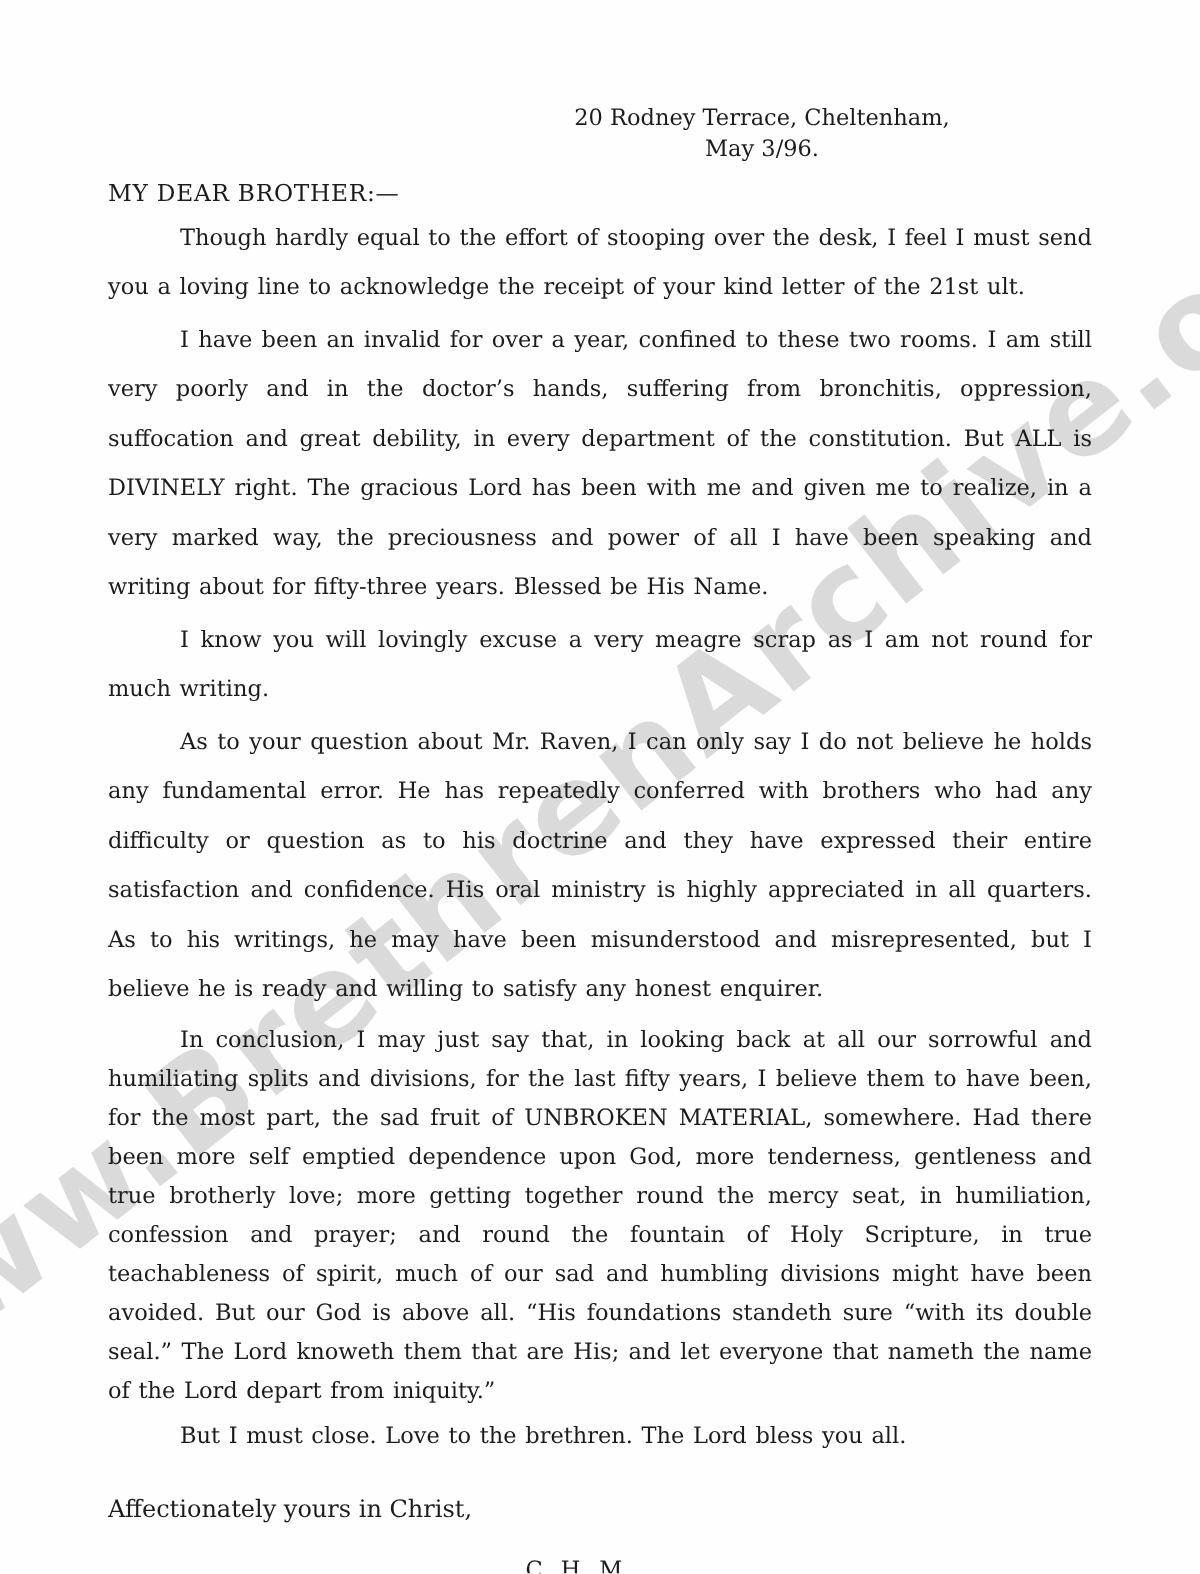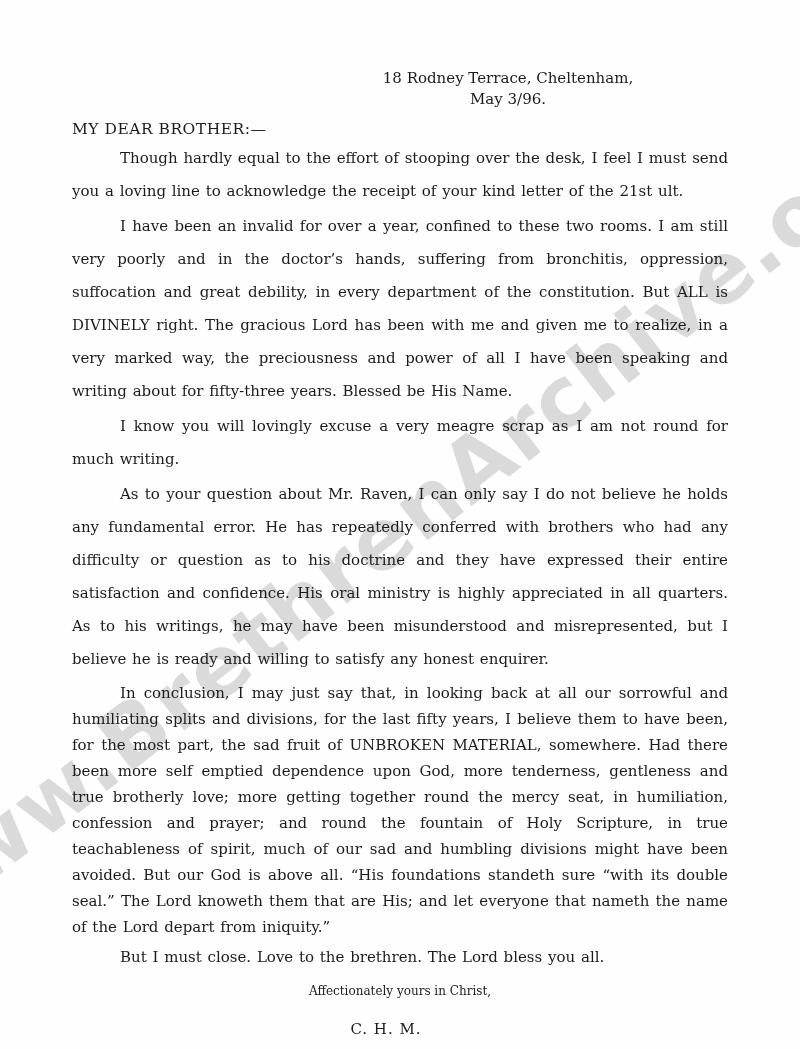--- a/index.html
+++ b/index.html
@@ -54,43 +54,43 @@
     text-align: justify;
     text-indent: 48px;
     margin: 0 0 2px 0;
     word-spacing: 1px;
   }
   .para.tight {
     line-height: 26px;
     margin: 4px 0 0 0;
   }
   .closing {
-    font-size: 12px;
-    text-align: center;
-    margin-top: 14px;
+    font-size: 16px;
+    text-align: left;
+    margin-top: 26px;
   }
   .signature {
     font-size: 15px;
     text-align: center;
     padding-right: 28px;
     margin-top: 22px;
     letter-spacing: 1px;
   }
 </style>
 </head>
 <body>
 
 <div class="page">
 
   <div class="watermark">www.BrethrenArchive.org</div>
 
   <div class="content">
 
     <div class="address-block">
-      <div>18 Rodney Terrace, Cheltenham,</div>
+      <div>20 Rodney Terrace, Cheltenham,</div>
       <div>May 3/96.</div>
     </div>
 
     <div class="salutation">MY DEAR BROTHER:—</div>
 
     <p class="para">Though hardly equal to the effort of stooping over the desk, I feel I must send you a loving line to acknowledge the receipt of your kind letter of the 21st ult.</p>
 
     <p class="para">I have been an invalid for over a year, confined to these two rooms.  I am still very poorly and in the doctor’s hands, suffering from bronchitis, oppression, suffocation and great debility, in every department of the constitution.  But ALL is DIVINELY right.  The gracious Lord has been with me and given me to realize, in a very marked way, the preciousness and power of all I have been speaking and writing about for fifty-three years.  Blessed be His Name.</p>
 
     <p class="para">I know you will lovingly excuse a very meagre scrap as I am not round for much writing.</p>

